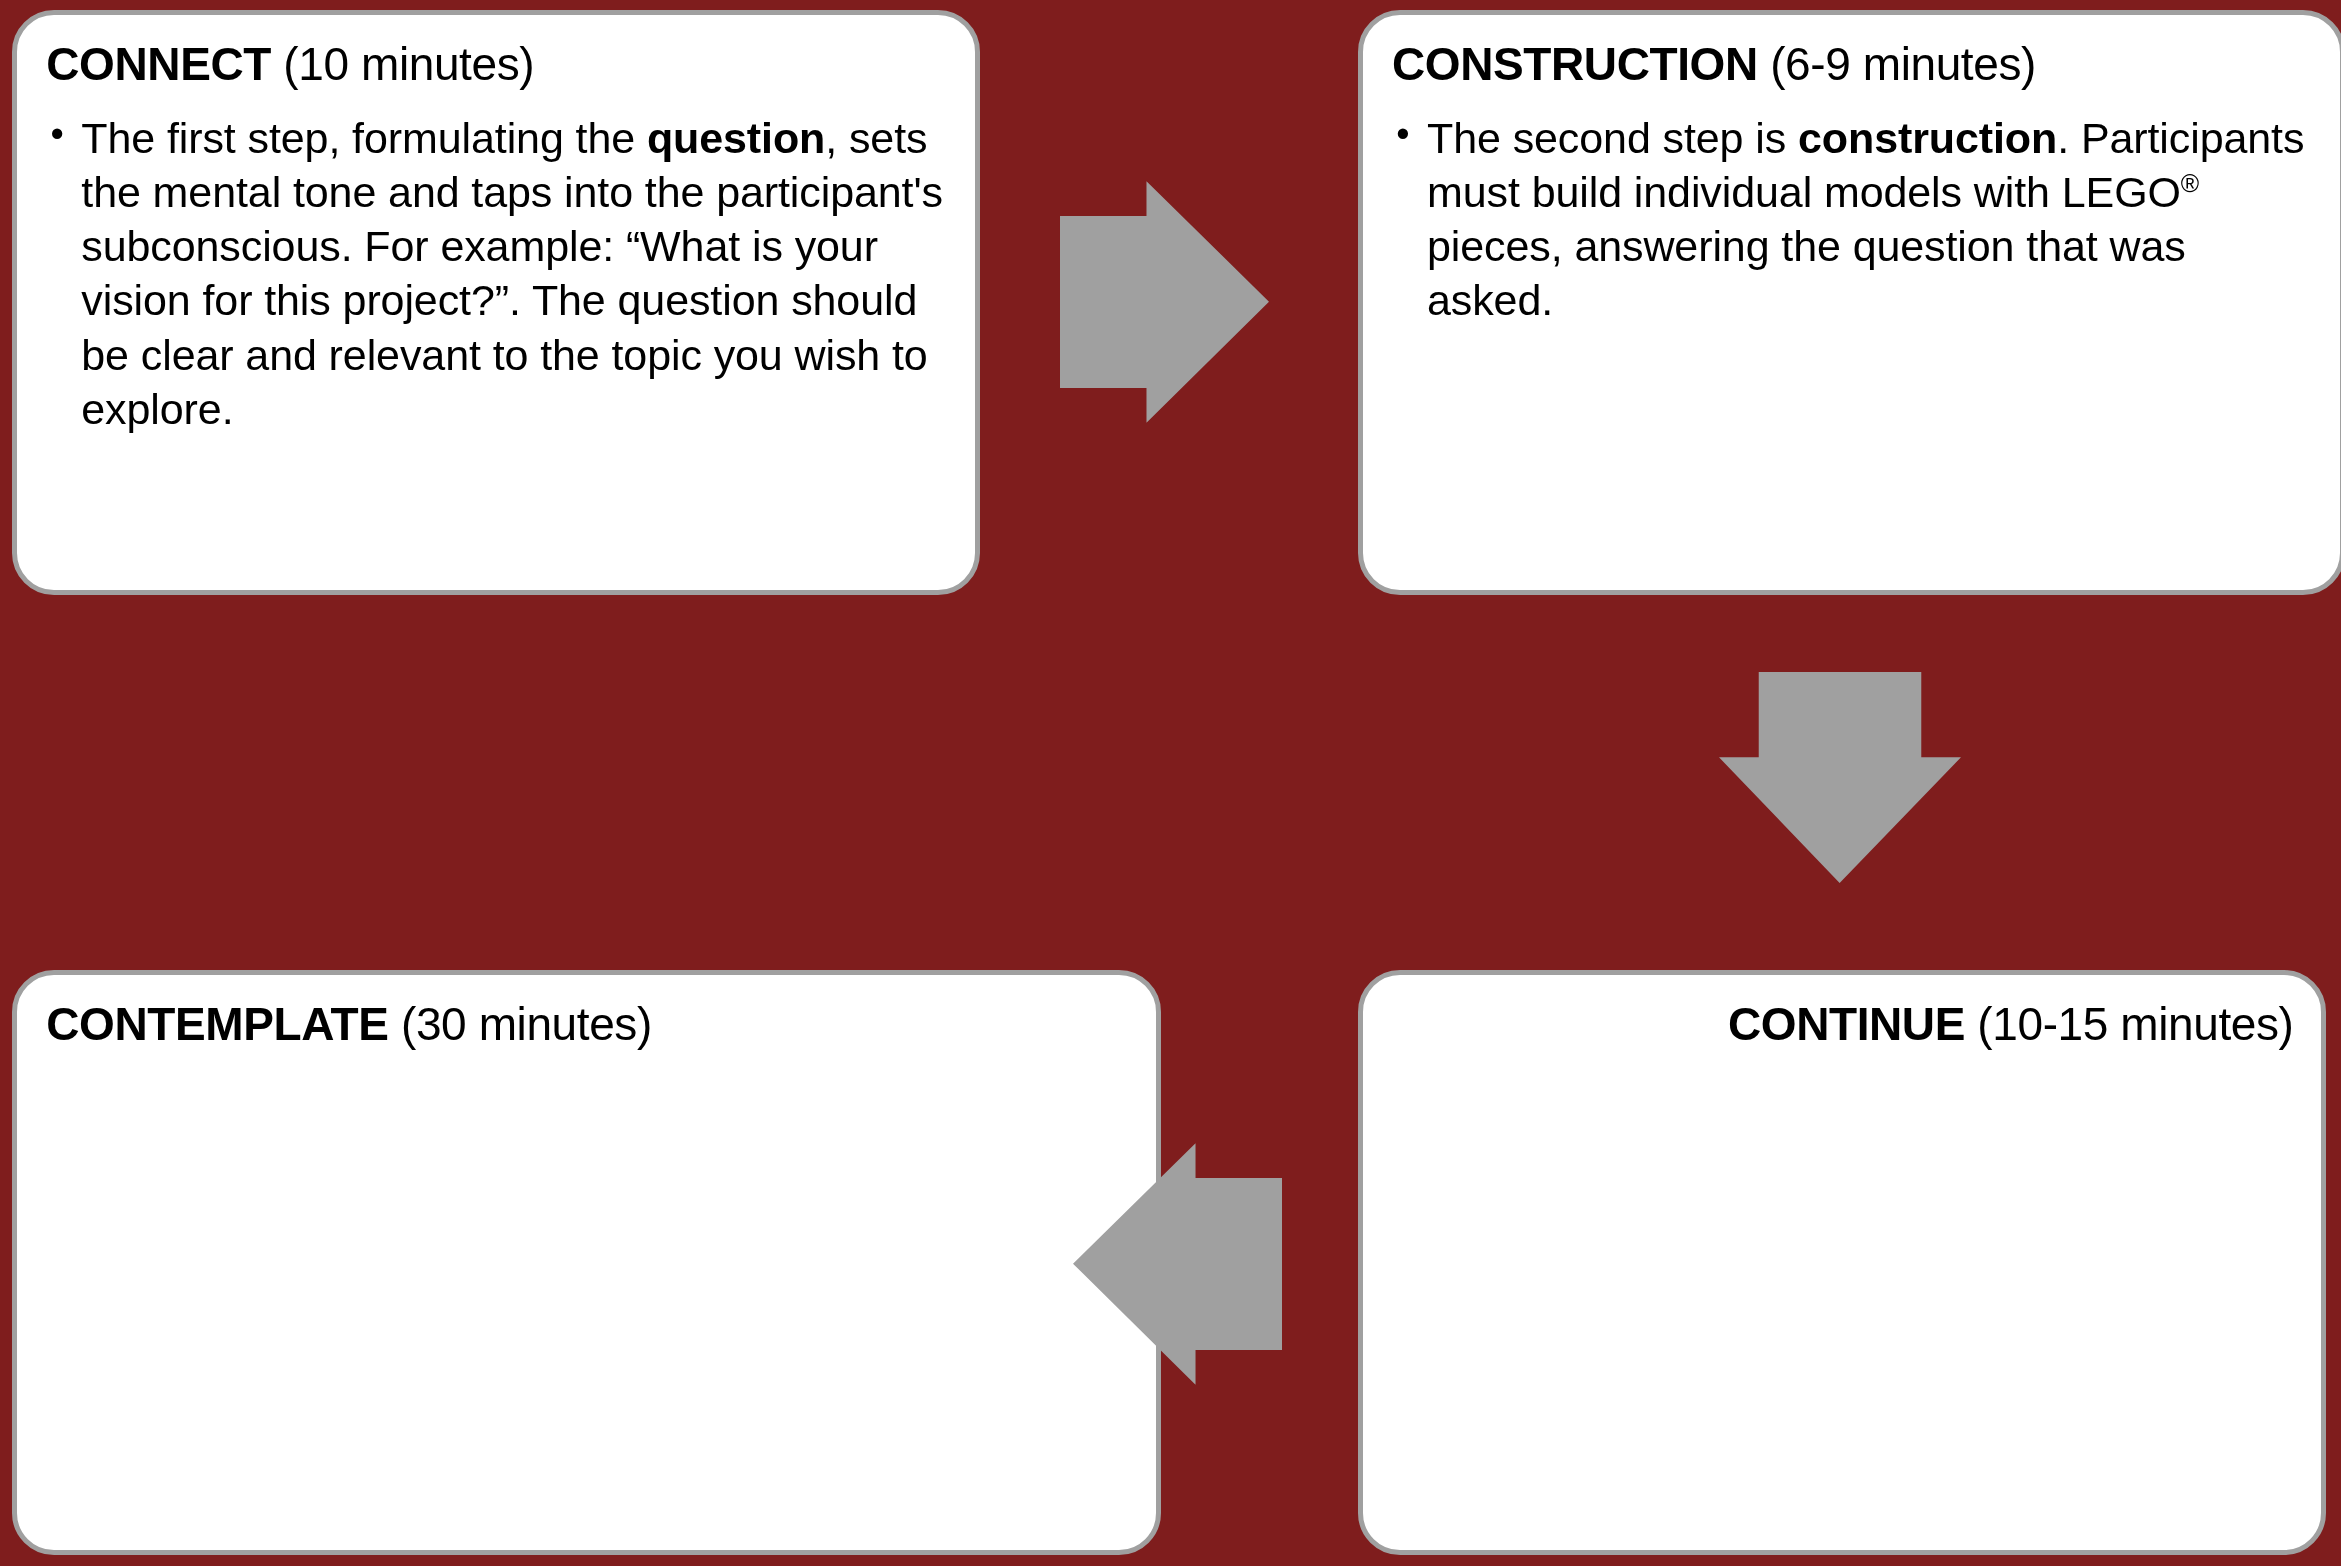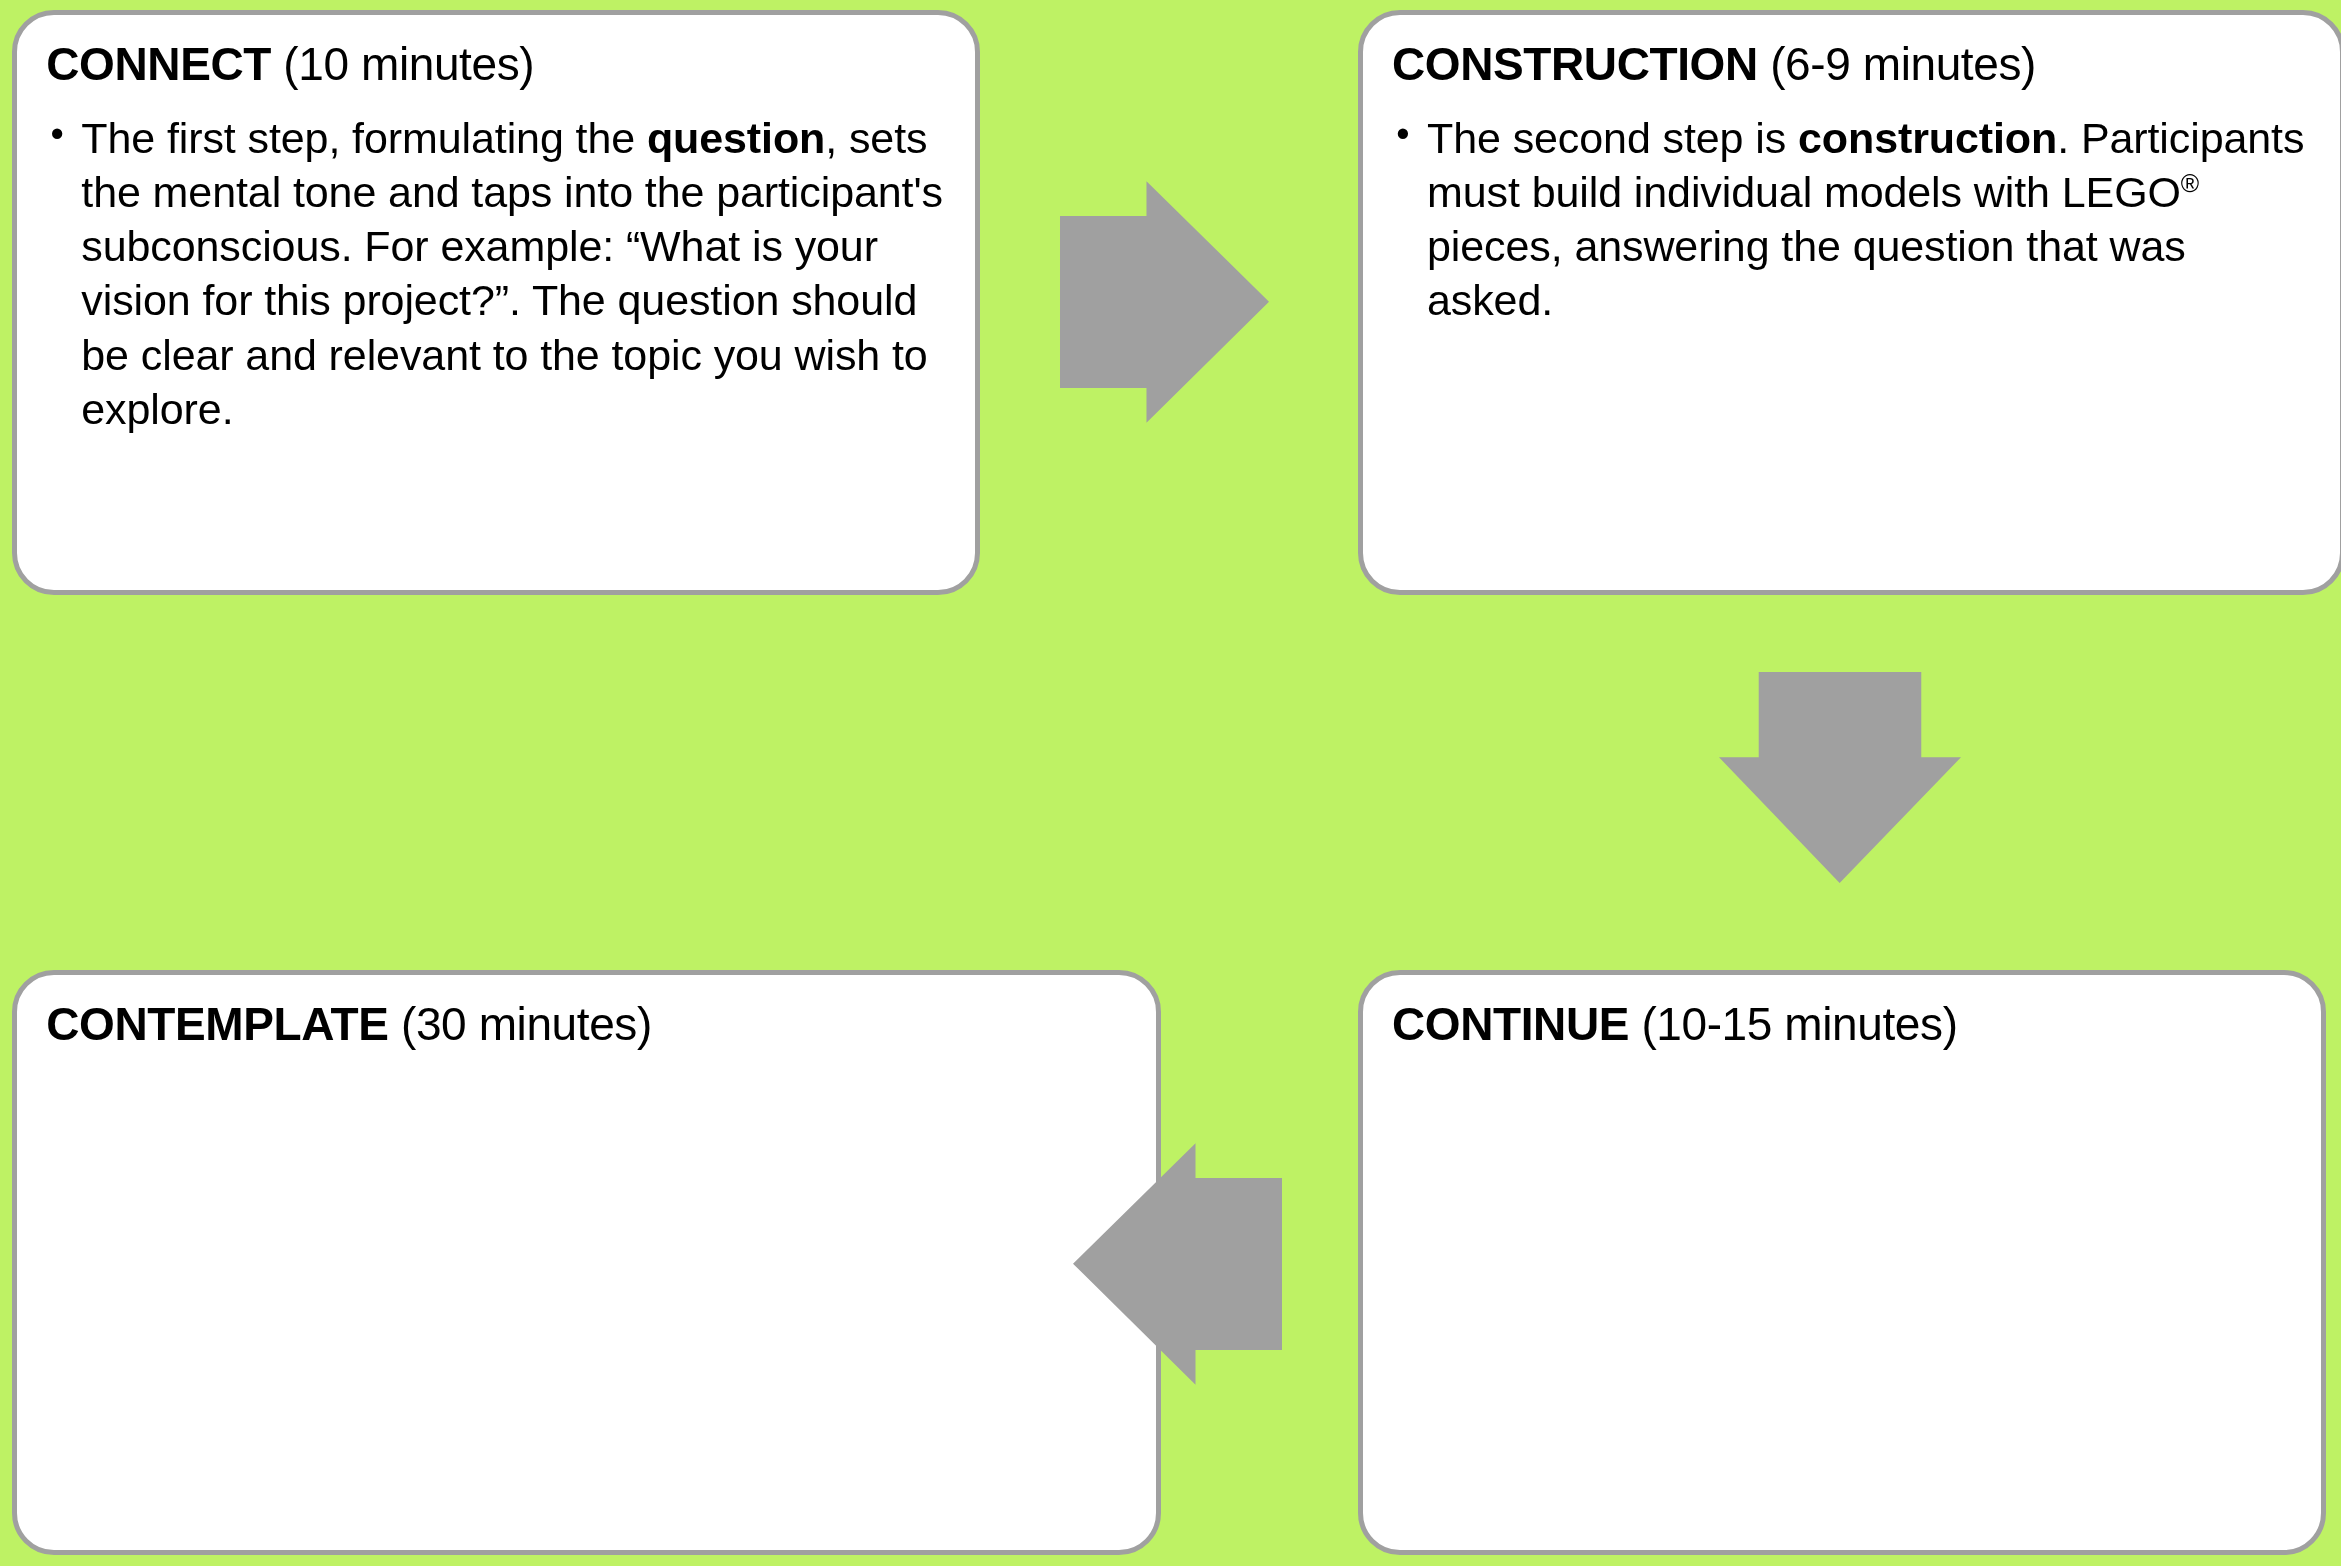--- a/index.html
+++ b/index.html
@@ -7,36 +7,36 @@
     padding: 0;
     background: #ffffff;
   }
   body {
     font-family: "Liberation Sans", "DejaVu Sans", sans-serif;
   }
   #stage {
     position: relative;
     width: 2342px;
     height: 1567px;
-    background: #bef264;
+    background: #7f1d1d;
     overflow: hidden;
   }
 
   
   .step-box {
     position: absolute;
     box-sizing: border-box;
     background: #ffffff;
     border: 5px solid #a0a0a0;
     border-radius: 42px;
   }
   .box-connect      { left: 12.3px;   top: 10px;   width: 968px; height: 585px; }
   .box-construction { left: 1358px; top: 10px;   width: 987px; height: 585px; }
   .box-contemplate  { left: 12.3px;   top: 970px; width: 1149px; height: 585px; }
-  .box-continue     { left: 1358px; top: 970px; width: 968px; height: 585px; }
+  .box-continue     { left: 1358px; top: 970px; width: 968px; height: 585px; text-align: right; }
 
   .box-inner {
     padding: 24.6px 27.5px 0 29px;
   }
 
   .step-title {
     font-size: 46px;
     line-height: 1.08;
     color: #000000;
     letter-spacing: -0.4px;

